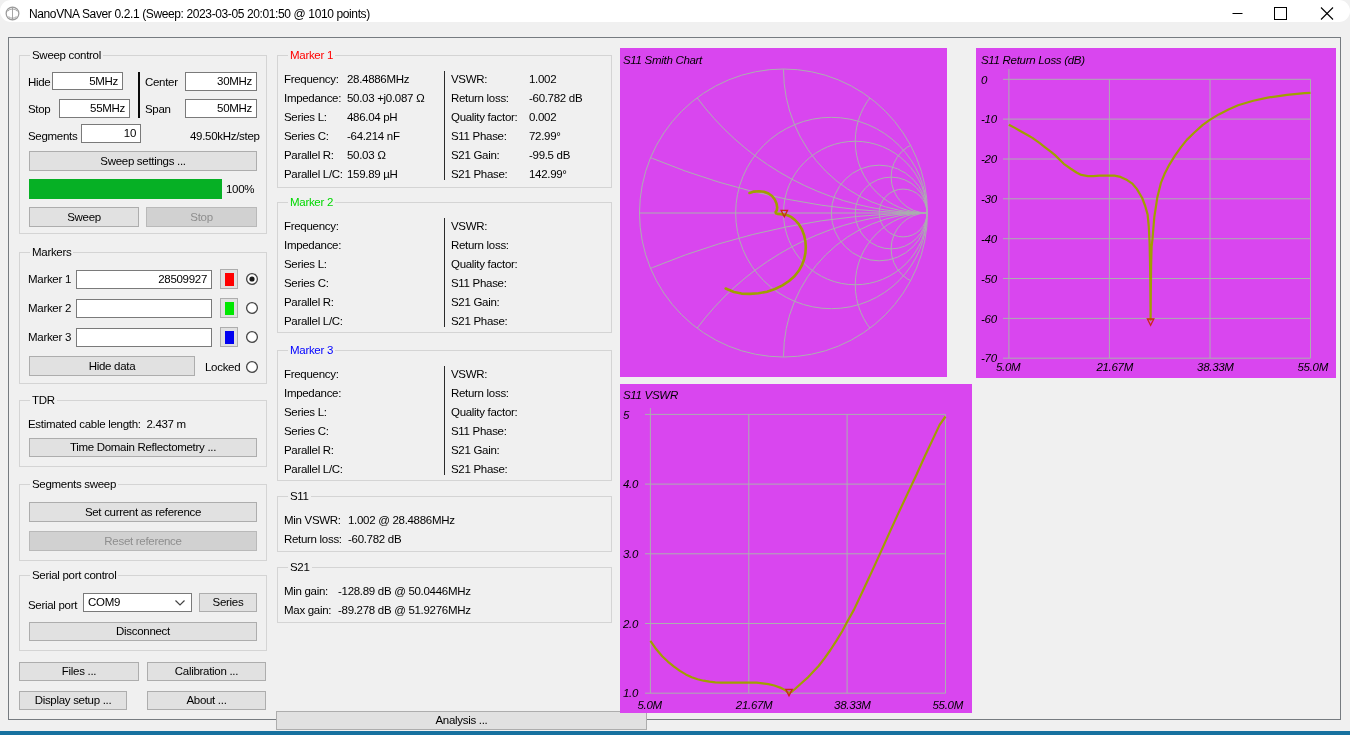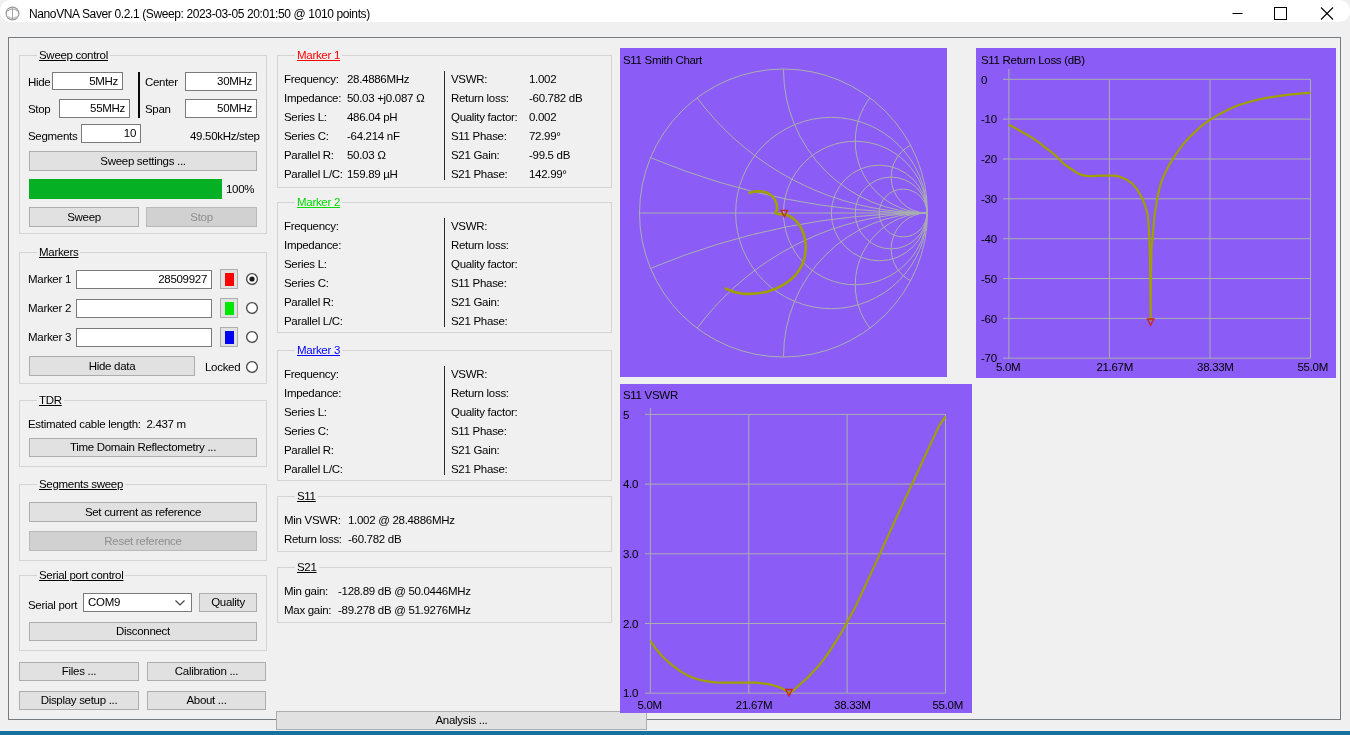--- a/index.html
+++ b/index.html
@@ -3,27 +3,27 @@
 <meta charset="utf-8">
 <style>
 * { margin:0; padding:0; box-sizing:border-box; }
 html,body { width:1350px; height:735px; overflow:hidden; background:#f0f0f0;
   font-family:"Liberation Sans", sans-serif; font-size:11.5px; color:#000; letter-spacing:-0.3px; }
 #titlebar { position:absolute; left:0; top:0; width:1350px; height:22px; background:#ffffff;border-radius:11px; }
 #titletext { position:absolute; left:29px; top:7px; font-size:12px; letter-spacing:-0.38px; }
 #frame { position:absolute; left:8px; top:37px; width:1333px; height:683px;
   border:1px solid #767b80; background:#f0f0f0; }
 .grp { position:absolute; border:1px solid #d4d4d4; }
-.glab { position:absolute; top:-7px; left:17px; background:#f0f0f0; padding:0 2px; line-height:13px; white-space:nowrap;text-decoration:underline; }
+.glab { position:absolute; top:-7px; left:10px; background:#f0f0f0; padding:0 2px; line-height:13px; white-space:nowrap; }
 .btn { position:absolute; background:#e1e1e1; border:1px solid #adadad; text-align:center; white-space:nowrap; }
 .btn.dis { background:#d1d1d1; border-color:#b9b9b9; color:#8e8e8e; }
 .inp { position:absolute; background:#fff; border:1px solid #7a7a7a; text-align:right; padding:0 4px; }
 .lbl { position:absolute; line-height:14px; white-space:nowrap; }
 .box { position:absolute; border:1px solid #d4d4d4; }
-.chart { position:absolute; background:#8b5cf6; }
+.chart { position:absolute; background:#d946ef;font-style:italic; }
 svg { display:block; } svg text { letter-spacing:-0.3px; }
 </style>
 </head>
 <body>
 <div id="titlebar">
   <svg style="position:absolute;left:5px;top:6px" width="15" height="15" viewBox="0 0 17 17">
     <circle cx="8.5" cy="8.5" r="7.2" fill="none" stroke="#9a9a9a" stroke-width="1.4"></circle>
     <path d="M3 6 A7 7 0 0 1 14 6 M4 12 A7 7 0 0 0 13 12 M8.5 1.5 V15.5" fill="none" stroke="#9a9a9a" stroke-width="1"></path>
   </svg>
   <span id="titletext">NanoVNA Saver 0.2.1 (Sweep: 2023-03-05 20:01:50 @ 1010 points)</span>
@@ -106,26 +106,26 @@
 
   <div class="grp" style="left:19px;top:575px;width:248px;height:76px">
       <span class="glab">Serial port control</span>
     </div>
   <span class="lbl" style="left:28px;top:598px">Serial port</span>
   <div style="position:absolute;left:83px;top:593px;width:109px;height:19px;background:#fff;border:1px solid #7a7a7a;padding:1px 4px;line-height:15px">COM9
     <svg style="position:absolute;right:6px;top:6px" width="10" height="6">
         <path d="M0.5 0.5 L5 5 L9.5 0.5" fill="none" stroke="#444" stroke-width="1.2"></path>
       </svg>
   </div>
-  <div class="btn" style="left:199px;top:593px;width:58px;height:19px;line-height:17px">Quality</div>
+  <div class="btn" style="left:199px;top:593px;width:58px;height:19px;line-height:17px">Series</div>
   <div class="btn" style="left:29px;top:622px;width:228px;height:19px;line-height:17px">Disconnect</div>
 
   <div class="btn" style="left:19px;top:662px;width:120px;height:19px;line-height:17px">Files ...</div>
   <div class="btn" style="left:147px;top:662px;width:119px;height:19px;line-height:17px">Calibration ...</div>
-  <div class="btn" style="left:19px;top:691px;width:120px;height:19px;line-height:17px">Display setup ...</div>
+  <div class="btn" style="left:19px;top:691px;width:108px;height:19px;line-height:17px">Display setup ...</div>
   <div class="btn" style="left:147px;top:691px;width:119px;height:19px;line-height:17px">About ...</div>
 </div>
 <div id="midcol">
 
   <div class="box" style="left:277px;top:55px;width:335px;height:133px">
       <span class="glab" style="color:#ff0000">Marker 1</span>
     </div>
   <div style="position:absolute;left:444px;top:71px;width:1px;height:109px;background:#2a2a2a"></div>
   <span class="lbl" style="left:284px;top:72px">Frequency:</span>
     <span class="lbl" style="left:347px;top:72px">28.4886MHz</span>

